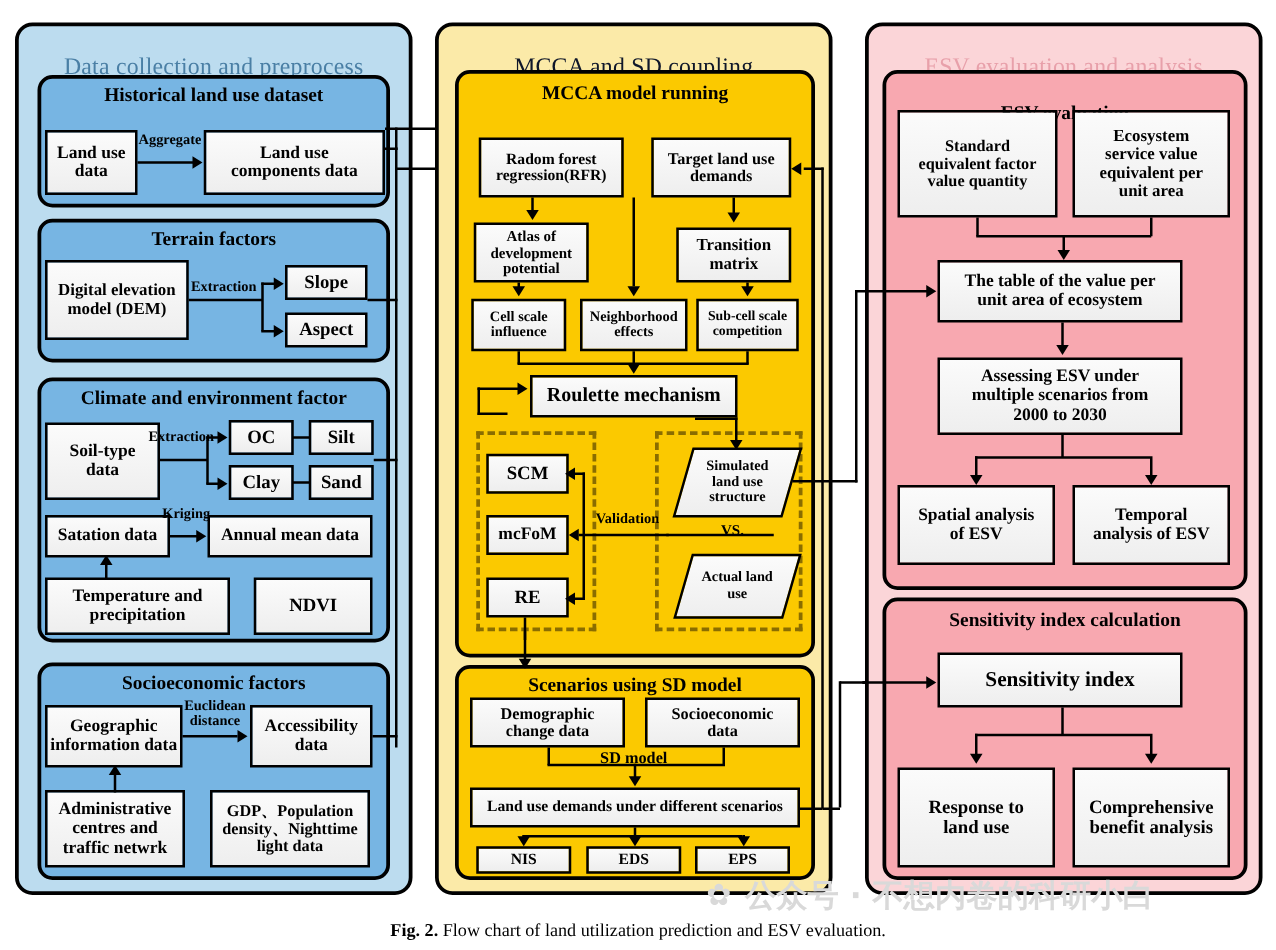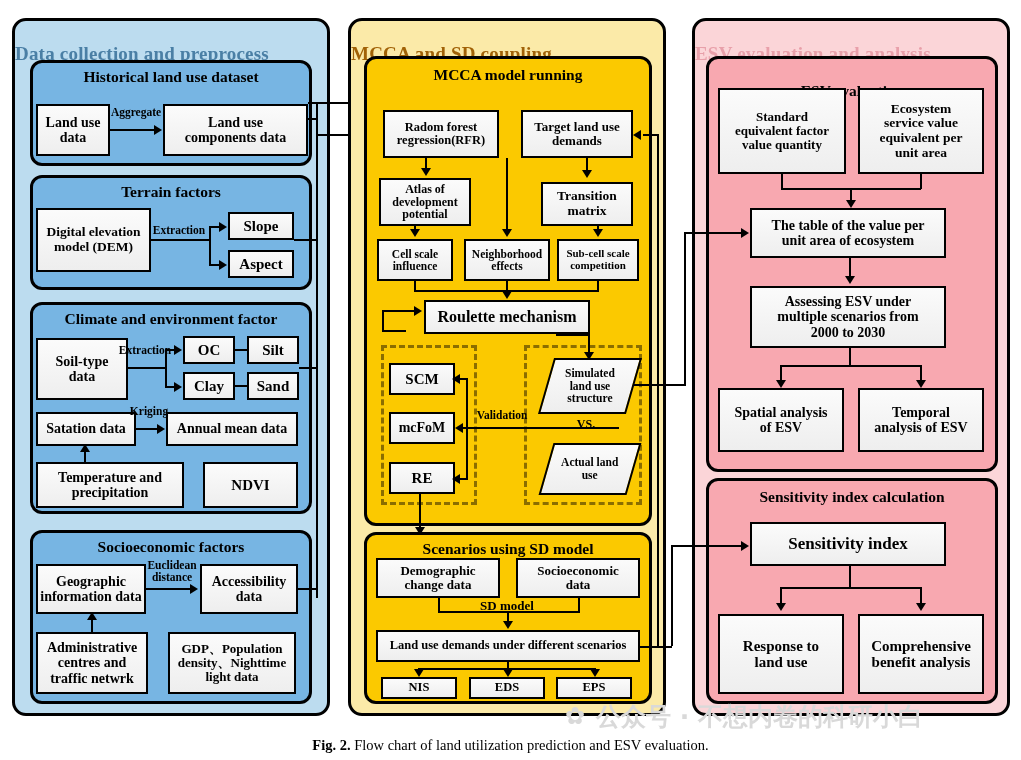--- a/index.html
+++ b/index.html
@@ -1,21 +1,21 @@
 <!DOCTYPE html>
 <html><head>
 <meta charset="utf-8">
 <style>
   html,body{margin:0;padding:0;background:#ffffff;}
   body{width:1021px;height:760px;position:relative;overflow:hidden;
        font-family:"Liberation Serif", serif;}
 
   
   .col{position:absolute;box-sizing:border-box;border:3px solid #000;border-radius:14px;}
-  .col-title{position:absolute;left:0;right:0;text-align:left;font-weight:bold;
+  .col-title{position:absolute;left:0;right:0;text-align:center;font-weight:normal;
              font-size:19px;letter-spacing:.2px;}
 
   
   .grp{position:absolute;box-sizing:border-box;border:3px solid #000;border-radius:12px;}
   .grp-title{position:absolute;left:0;right:0;text-align:center;font-weight:bold;
              color:#000;font-size:15.5px;}
 
   
   .node{position:absolute;box-sizing:border-box;border:2.5px solid #000;
         background:linear-gradient(#fbfbfb,#eeeeee);
@@ -181,21 +181,21 @@
 <div class="ln lh" style="left:294px;top:239px;width:24px;"></div>
 <div class="ln lh" style="left:299px;top:367px;width:19px;"></div>
 <div class="ln lh" style="left:298px;top:588px;width:20px;"></div>
 <div class="ln lh" style="left:308px;top:102px;width:80px;"></div>
 <div class="ln lv" style="left:316px;top:102px;height:18px;"></div>
 <div class="ln lh" style="left:316px;top:134px;width:64px;"></div>
 <div class="ln lv" style="left:388px;top:102px;height:32px;"></div>
 <div class="ar ar-r" style="left:378px;top:130px;"></div>
 
 <div class="col" style="left:348px;top:18px;width:318px;height:698px;background:#fbeaa8;">
-  <div class="col-title" style="top:22px;color:#a16207;">MCCA and SD coupling</div>
+  <div class="col-title" style="top:22px;color:#0f172a;">MCCA and SD coupling</div>
 </div>
 
 <div class="grp" style="left:364px;top:56px;width:288px;height:470px;background:#fbc900;">
   <div class="grp-title" style="top:7px;">MCCA model running</div>
 </div>
 
 <div class="node" style="left:383px;top:110px;width:116px;height:48px;font-size:12.5px;">
   <span style="white-space:pre-line">Radom forest
 regression(RFR)</span>
 </div>

